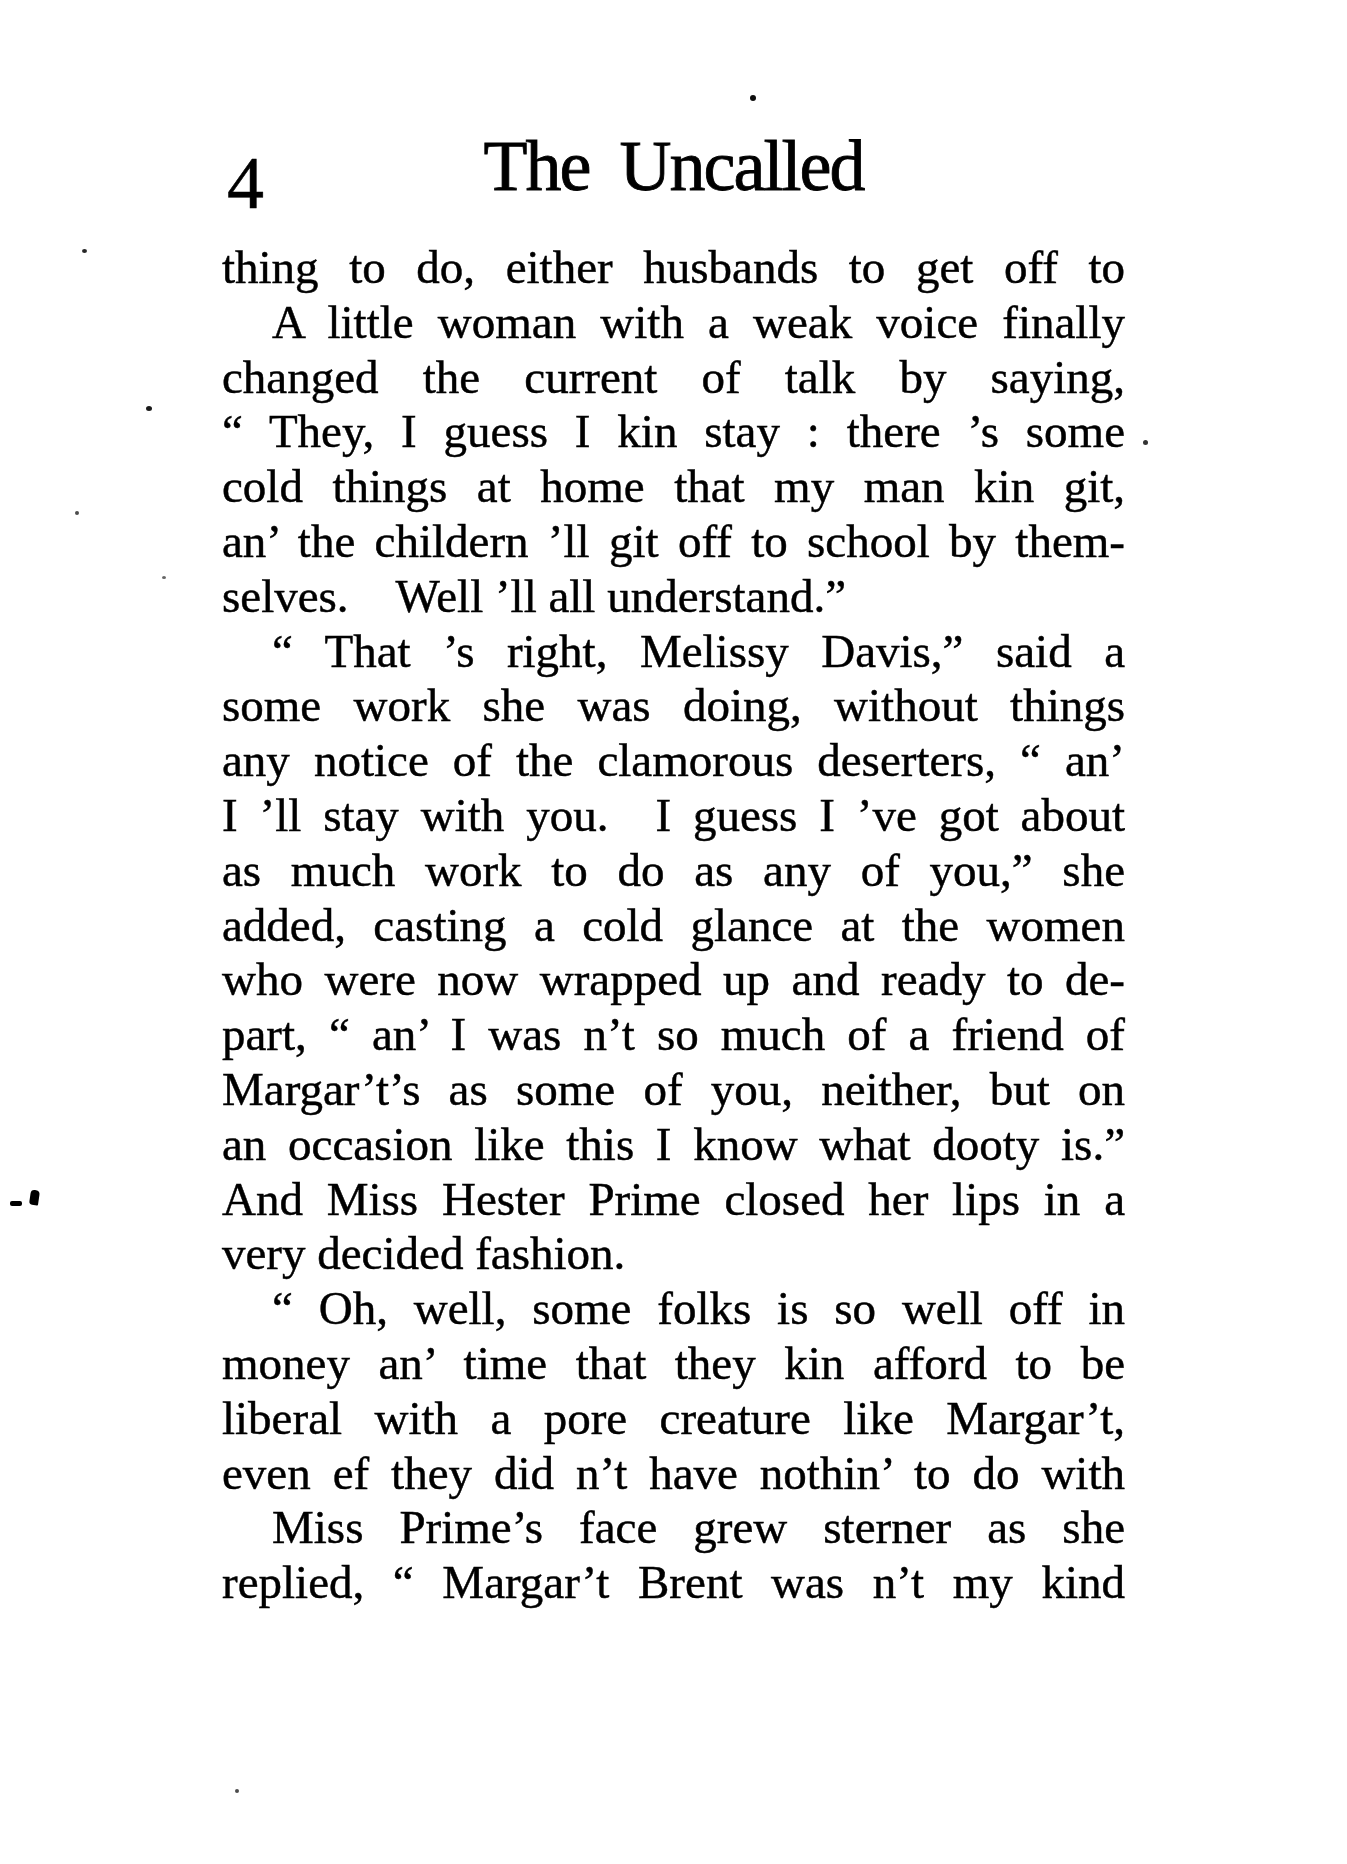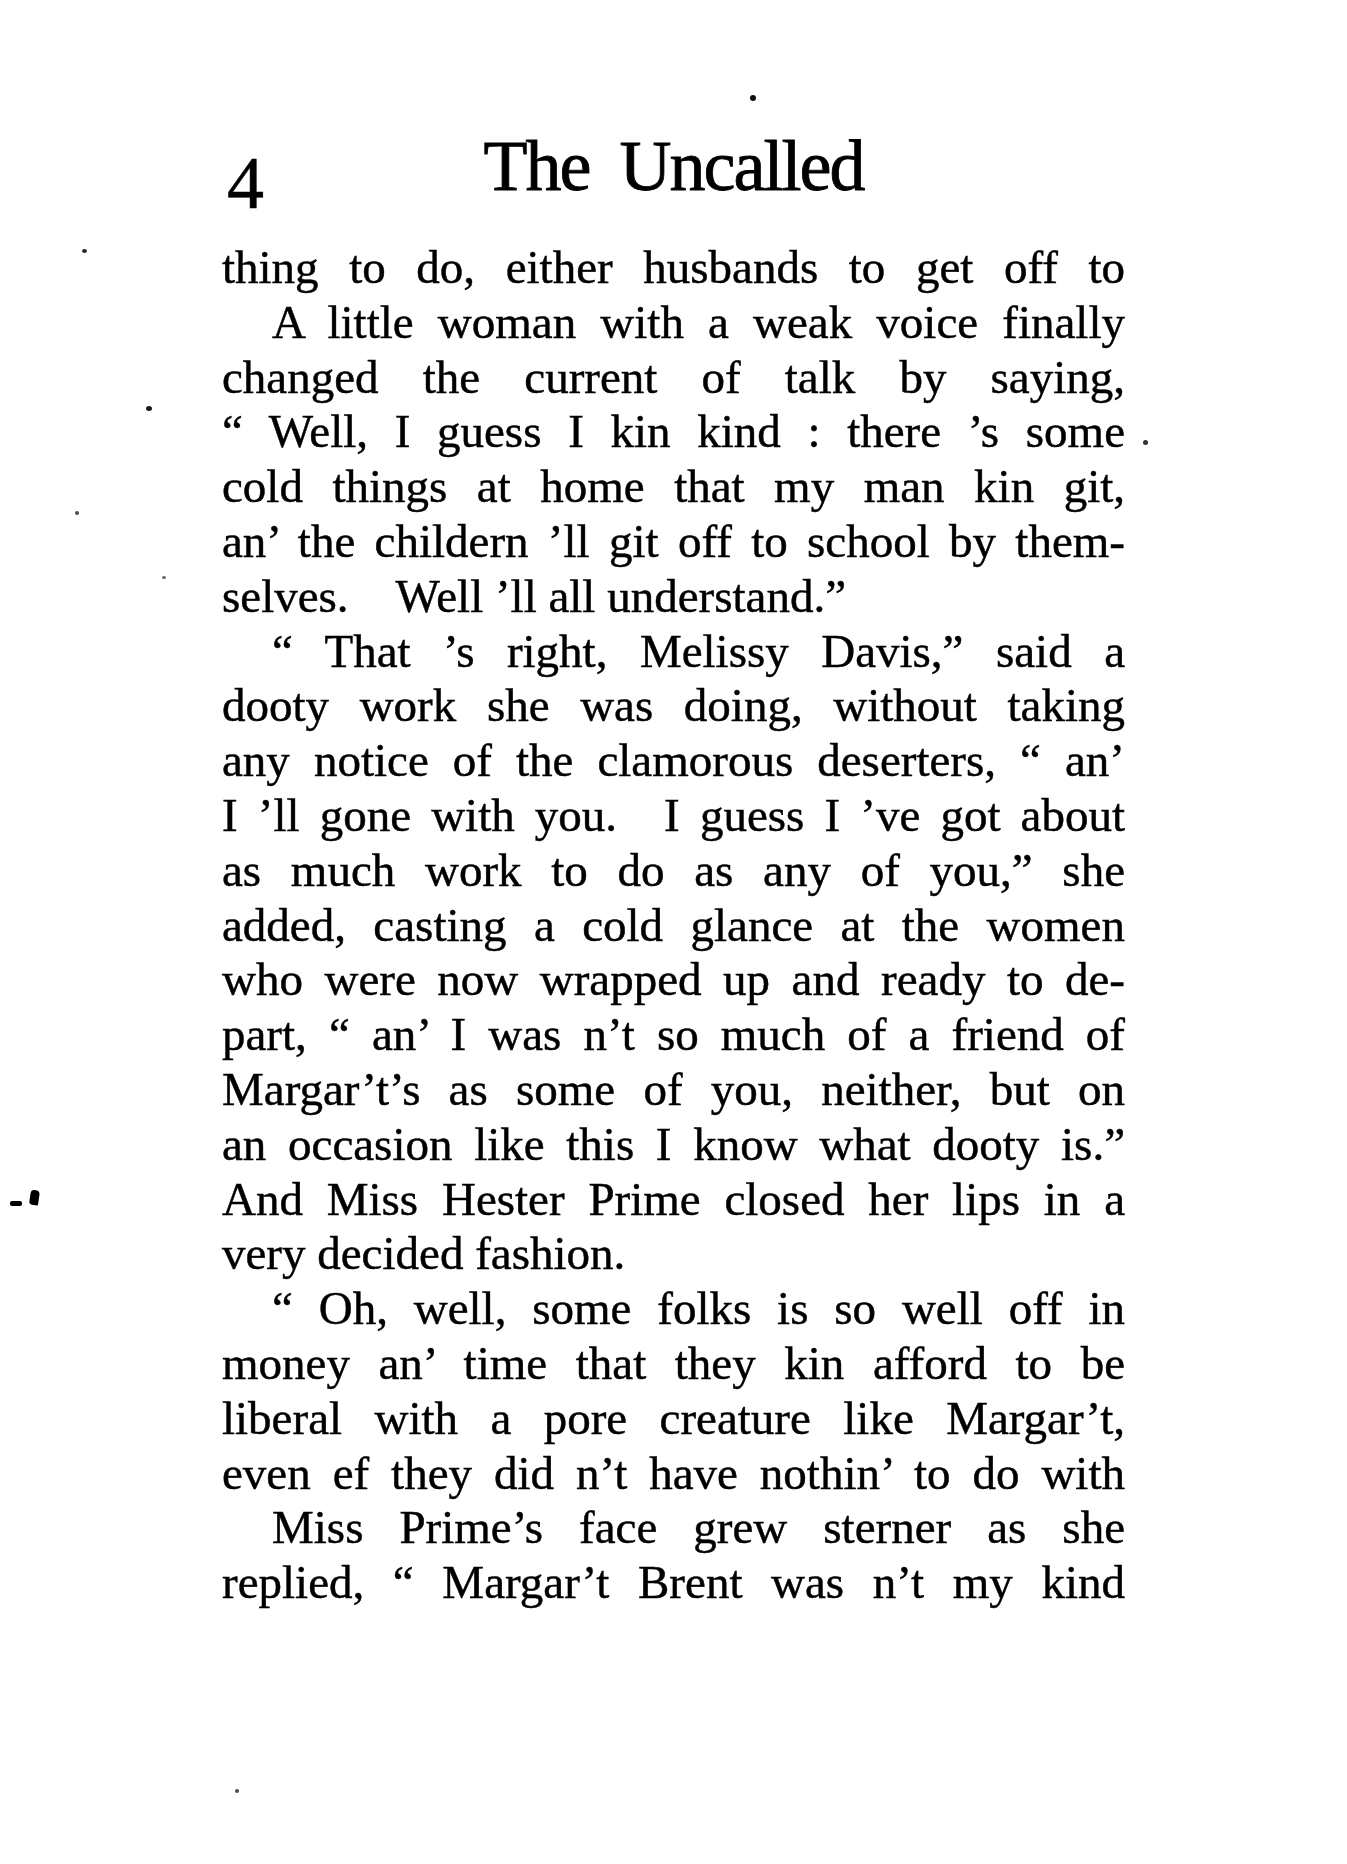--- a/index.html
+++ b/index.html
@@ -108,28 +108,28 @@
 
   <div id="page-header">
     <div id="page-number">4</div>
     <div id="running-title">The Uncalled</div>
   </div>
 
   <div id="page-body">
     <div class="line">thing to do, either husbands to get off to</div>
     <div class="line indent">A little woman with a weak voice finally</div>
     <div class="line">changed the current of talk by saying,</div>
-    <div class="line">“ Well, I guess I kin kind : there ’s some</div>
+    <div class="line">“ They, I guess I kin stay : there ’s some</div>
     <div class="line">cold things at home that my man kin git,</div>
     <div class="line">an’ the childern ’ll git off to school by them-</div>
     <div class="line para-end">selves. Well ’ll all understand.”</div>
     <div class="line indent">“ That ’s right, Melissy Davis,” said a</div>
-    <div class="line">dooty work she was doing, without taking</div>
+    <div class="line">some work she was doing, without things</div>
     <div class="line">any notice of the clamorous deserters, “ an’</div>
-    <div class="line">I ’ll gone with you. I guess I ’ve got about</div>
+    <div class="line">I ’ll stay with you. I guess I ’ve got about</div>
     <div class="line">as much work to do as any of you,” she</div>
     <div class="line">added, casting a cold glance at the women</div>
     <div class="line">who were now wrapped up and ready to de-</div>
     <div class="line">part, “ an’ I was n’t so much of a friend of</div>
     <div class="line">Margar’t’s as some of you, neither, but on</div>
     <div class="line">an occasion like this I know what dooty is.”</div>
     <div class="line">And Miss Hester Prime closed her lips in a</div>
     <div class="line para-end">very decided fashion.</div>
     <div class="line indent">“ Oh, well, some folks is so well off in</div>
     <div class="line">money an’ time that they kin afford to be</div>

